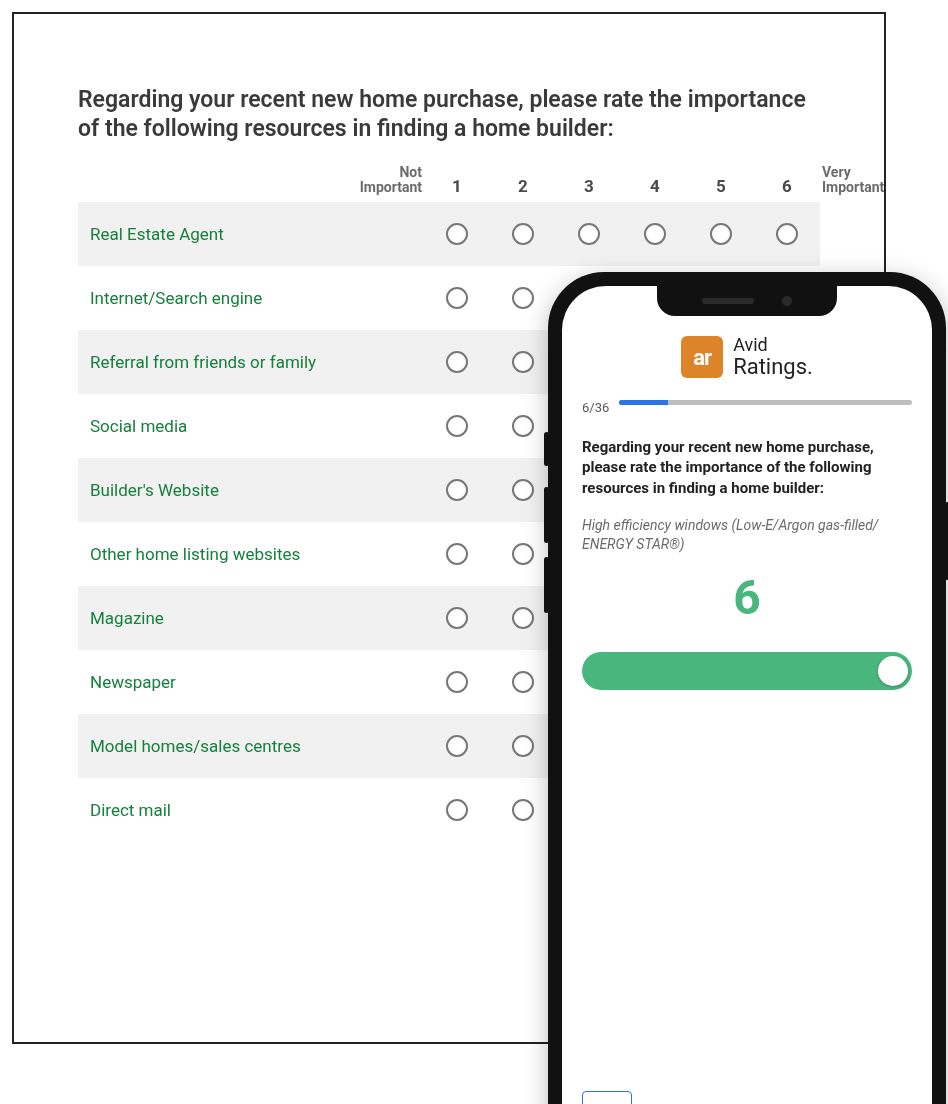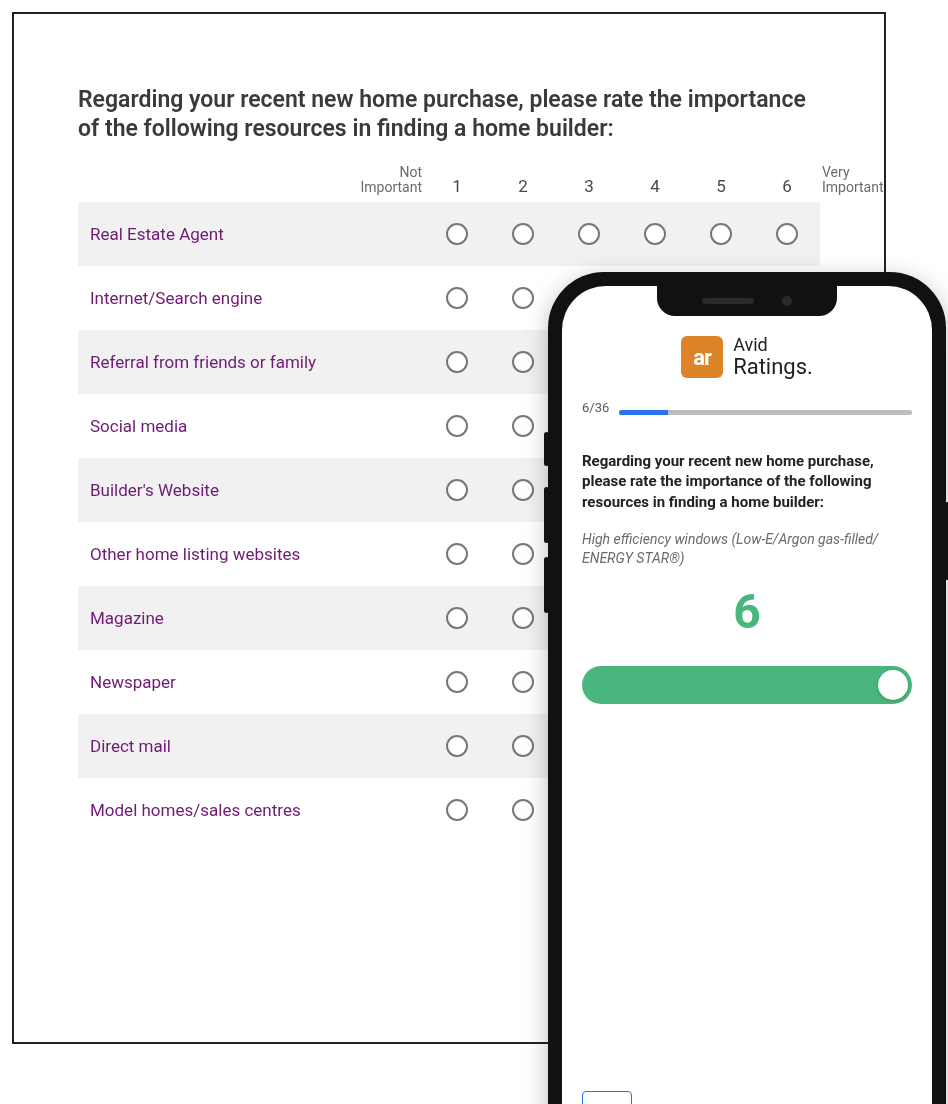--- a/index.html
+++ b/index.html
@@ -28,37 +28,37 @@
     font-weight: 600;
     color: #3a3a3a;
     line-height: 1.25;
     margin-bottom: 18px;
   }
   .header-row {
     display: flex;
     align-items: flex-end;
     font-size: 14px;
     color: #6b6b6b;
-    font-weight: 400;
+    font-weight: 700;
     height: 40px;
     padding-bottom: 6px;
   }
   .header-row .label-col { width: 268px; flex: none; }
   .header-row .left-cap { width: 78px; flex: none; text-align: right; padding-right: 2px; line-height: 1.1; }
   .header-row .num-col {
     width: 66px; flex: none; text-align: center; font-size: 17px; color: #4a4a4a;
   }
   .header-row .right-cap { width: auto; flex: none; text-align: left; padding-left: 2px; line-height: 1.1; }
 
   .survey-row {
     display: flex;
     align-items: center;
     height: 64px;
     font-size: 17px;
-    color: #701a75;
+    color: #15803d;
   }
   .survey-row:nth-child(odd) { background: #f1f1f1; }
   .survey-row .label-col { width: 268px; flex: none; padding-left: 12px; }
   .survey-row .spacer-col { width: 78px; flex: none; }
   .survey-row .radio-col {
     width: 66px; flex: none; display: flex; justify-content: center; align-items: center;
   }
   .radio-circle {
     width: 22px; height: 22px; border-radius: 50%;
     border: 2px solid #777; background: #fff;
@@ -122,21 +122,21 @@
   }
   .brand-logo::before {
     content: "ar";
     position: absolute; inset: 0;
     display: flex; align-items: center; justify-content: center;
     color: #fff; font-weight: 700; font-size: 22px; letter-spacing: -1px;
   }
   .brand-text { font-size: 18px; line-height: 1.05; color: #222; }
   .brand-text .sub { font-size: 22px; }
 
-  .progress-wrap { display: flex; align-items: flex-end; gap: 10px; margin-bottom: 36px; }
+  .progress-wrap { display: flex; align-items: flex-start; gap: 10px; margin-bottom: 22px; }
   .progress-label { font-size: 13px; color: #5a5a5a; flex: none; }
   .progress-track {
     flex: 1; height: 5px; background: #bdbdbd; border-radius: 3px; position: relative; overflow: hidden;
   }
   .progress-fill {
     position: absolute; left: 0; top: 0; bottom: 0;
     background: #2a73e8; width: 16.6%;
   }
 
   .mobile-q-title {
@@ -371,43 +371,43 @@
           <div class="radio-circle"></div>
         </div>
         <div class="radio-col">
           <div class="radio-circle"></div>
         </div>
         <div class="radio-col">
           <div class="radio-circle"></div>
         </div>
       </div>
       <div class="survey-row">
+        <div class="label-col">Model homes/sales centres</div>
+        <div class="spacer-col"></div>
+        <div class="radio-col">
+          <div class="radio-circle"></div>
+        </div>
+        <div class="radio-col">
+          <div class="radio-circle"></div>
+        </div>
+        <div class="radio-col">
+          <div class="radio-circle"></div>
+        </div>
+        <div class="radio-col">
+          <div class="radio-circle"></div>
+        </div>
+        <div class="radio-col">
+          <div class="radio-circle"></div>
+        </div>
+        <div class="radio-col">
+          <div class="radio-circle"></div>
+        </div>
+      </div>
+      <div class="survey-row">
         <div class="label-col">Direct mail</div>
-        <div class="spacer-col"></div>
-        <div class="radio-col">
-          <div class="radio-circle"></div>
-        </div>
-        <div class="radio-col">
-          <div class="radio-circle"></div>
-        </div>
-        <div class="radio-col">
-          <div class="radio-circle"></div>
-        </div>
-        <div class="radio-col">
-          <div class="radio-circle"></div>
-        </div>
-        <div class="radio-col">
-          <div class="radio-circle"></div>
-        </div>
-        <div class="radio-col">
-          <div class="radio-circle"></div>
-        </div>
-      </div>
-      <div class="survey-row">
-        <div class="label-col">Model homes/sales centres</div>
         <div class="spacer-col"></div>
         <div class="radio-col">
           <div class="radio-circle"></div>
         </div>
         <div class="radio-col">
           <div class="radio-circle"></div>
         </div>
         <div class="radio-col">
           <div class="radio-circle"></div>
         </div>

